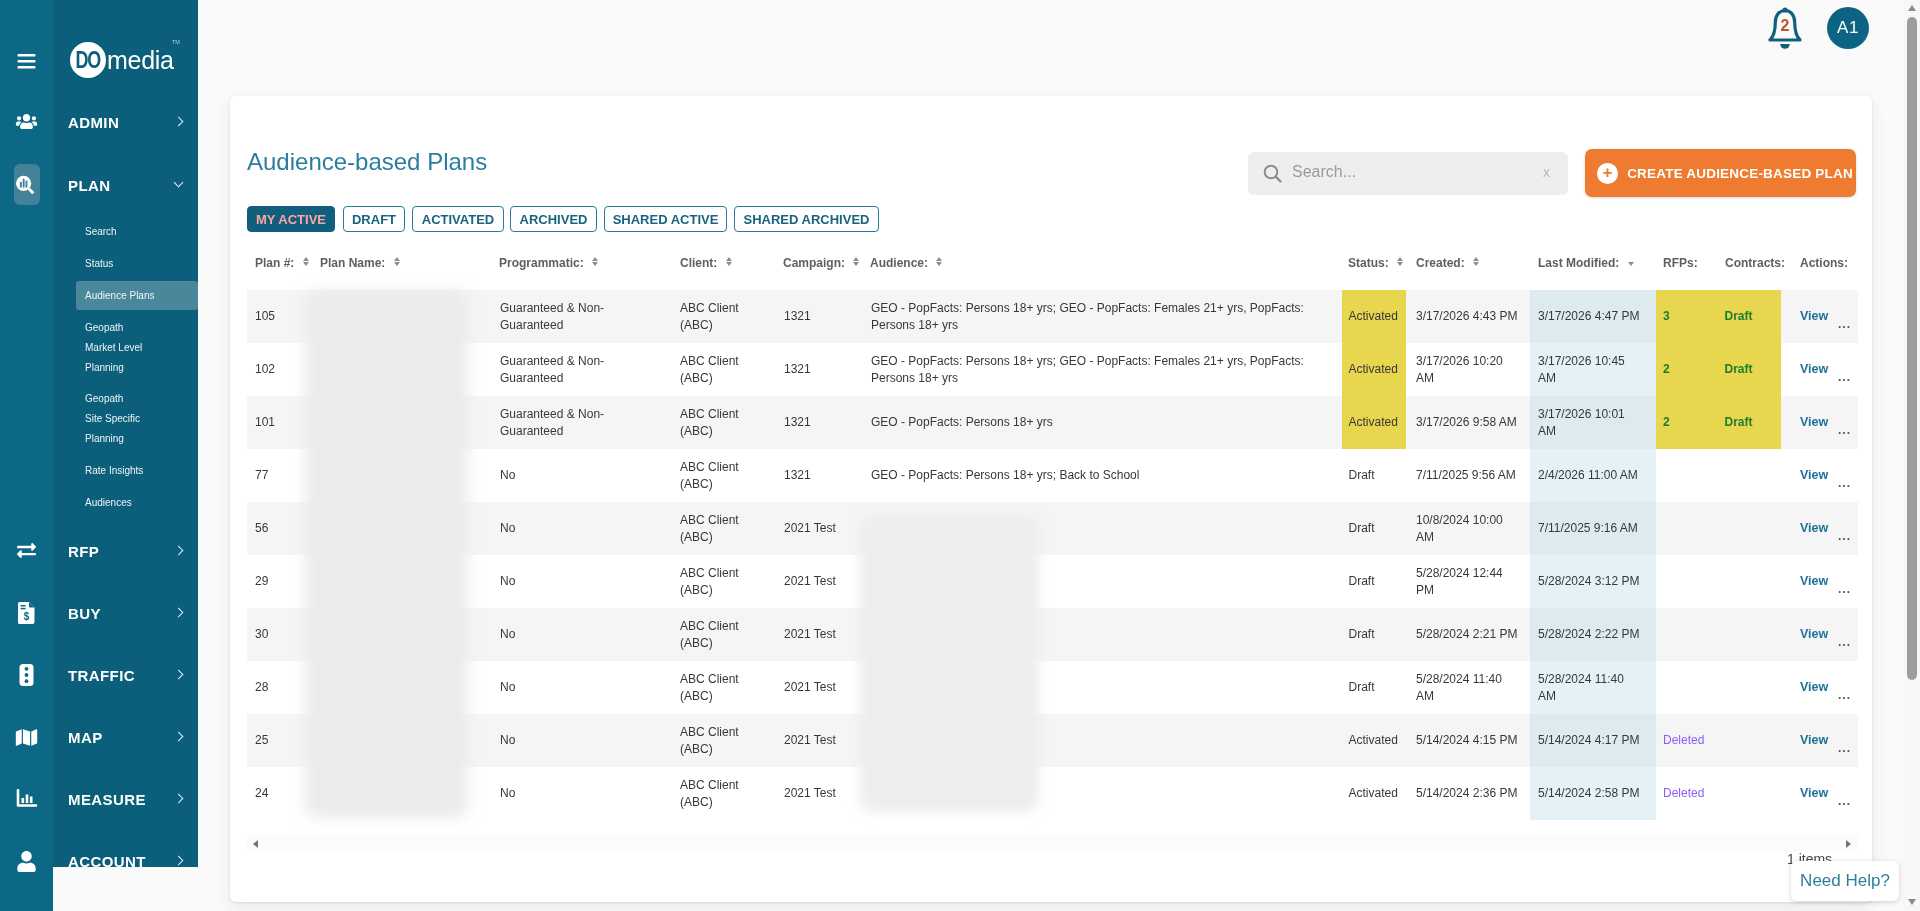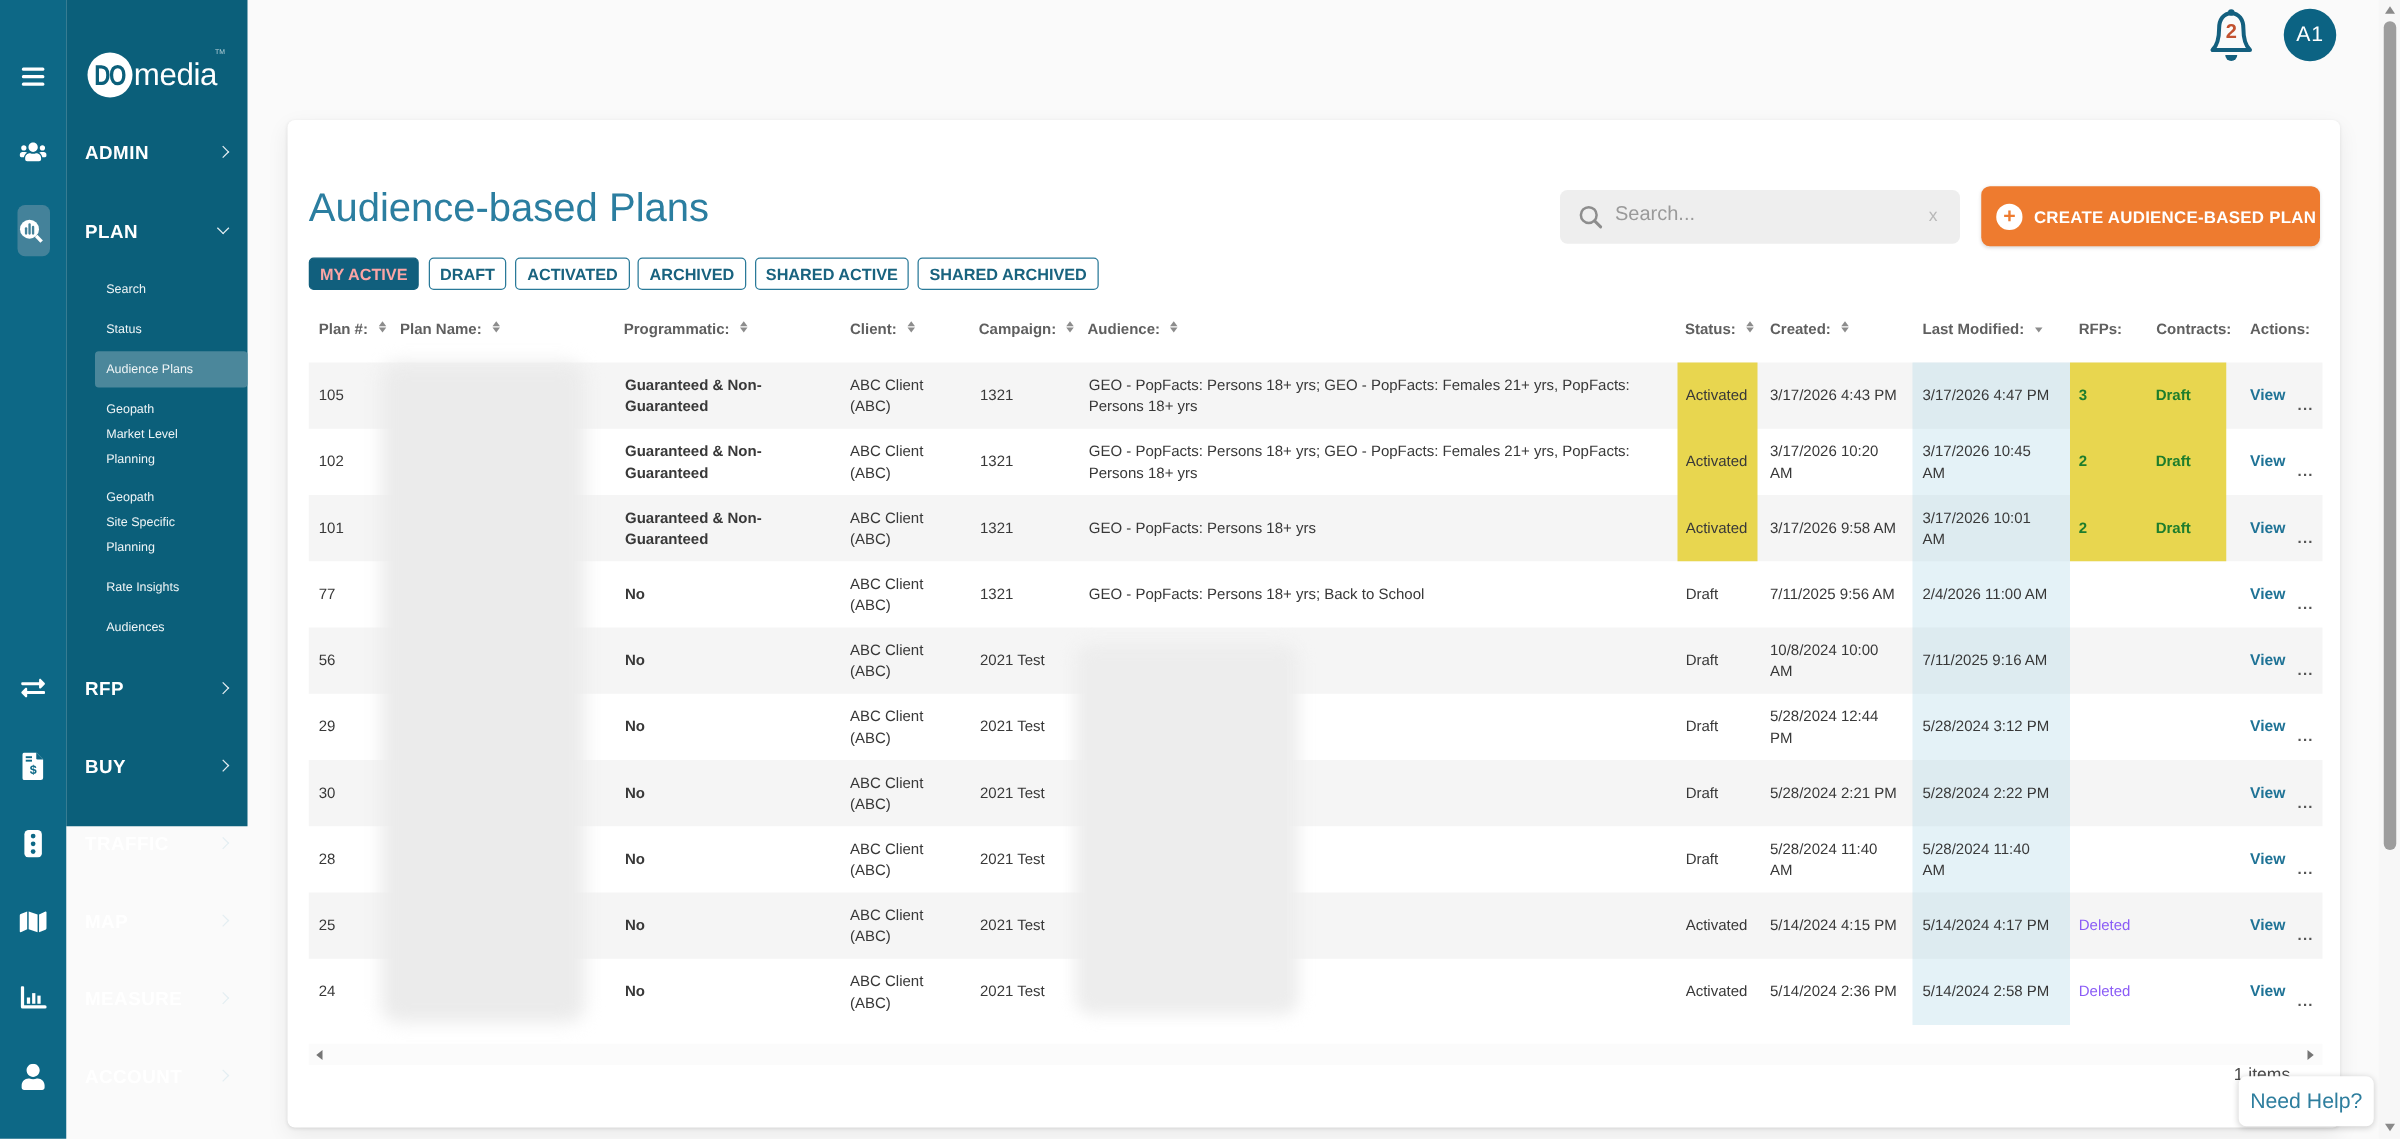--- a/index.html
+++ b/index.html
@@ -1,19 +1,19 @@
 <!DOCTYPE html>
 <html><head>
 <meta charset="utf-8">
 <style>
   * { margin:0; padding:0; box-sizing:border-box; }
   html,body { width:1920px; height:911px; overflow:hidden; background:#fafafa;
     font-family:"Liberation Sans", sans-serif; }
   #rail { position:absolute; left:0; top:0; width:53px; height:911px; background:#0d6886; z-index:5; }
-  #menu { position:absolute; left:53px; top:0; width:145px; height:661px; background:#0b5f7a; z-index:5; }
+  #menu { position:absolute; left:53px; top:0; width:145px; height:867px; background:#0b5f7a; z-index:5; }
   .ricon { position:absolute; left:0; width:53px; display:flex; justify-content:center; }
   .mitem { position:absolute; left:15px; color:#fff; font-size:15px; font-weight:bold; letter-spacing:.4px; }
   .chev { position:absolute; width:7px; height:7px; border-top:1.6px solid #e4eef2; border-right:1.6px solid #e4eef2; }
   .chev.r { transform:rotate(45deg); }
   .chev.d { transform:rotate(135deg); }
   .sub { position:absolute; left:32px; color:#eef4f6; font-size:10px; line-height:20px; }
   #selItem { position:absolute; left:23px; top:281px; width:122px; height:29px; background:#4b879b; border-radius:3px; }
   #logoC { position:absolute; left:17px; top:42px; width:36px; height:36px; border-radius:50%; background:#fff;
      display:flex; align-items:center; justify-content:center; color:#0b5f7a; }
   #logoC span { font-weight:bold; font-size:23px; letter-spacing:-1.5px; transform:scaleX(0.78); }
@@ -23,21 +23,21 @@
 
   
   #bell { position:absolute; left:1765px; top:5px; }
   #belln { position:absolute; left:1777px; top:17px; width:16px; text-align:center; color:#c2512f; font-size:16px; font-weight:bold;}
   #avatar { position:absolute; left:1827px; top:7px; width:42px; height:42px; border-radius:50%; background:#0c6383;
     color:#fff; font-size:17px; display:flex; align-items:center; justify-content:center; letter-spacing:.5px;}
 
   
   #card { position:absolute; left:230px; top:96px; width:1642px; height:806px; background:#fff; border-radius:6px;
     box-shadow:0 1px 3px rgba(0,0,0,.09), 0 6px 18px rgba(0,0,0,.07); }
-  #title { position:absolute; left:17px; top:52px; font-size:32px; color:#2b7ea0; }
+  #title { position:absolute; left:17px; top:52px; font-size:24px; color:#2b7ea0; }
   #search { position:absolute; left:1018px; top:56px; width:320px; height:43px; background:#eeeeee; border-radius:6px; }
   #search .ph { position:absolute; left:44px; top:11px; font-size:16px; color:#9a9a9a; }
   #search .x { position:absolute; right:18px; top:12px; font-size:14px; color:#b9b9b9; }
   #createBtn { position:absolute; left:1355px; top:53px; width:271px; height:48px; background:#ee7b2f; border-radius:6px;
     box-shadow:0 1px 3px rgba(0,0,0,.15); color:#fff; font-weight:bold; font-size:13.5px; letter-spacing:.2px; white-space:nowrap;
     display:flex; align-items:center; justify-content:center; padding-left:9px; border-radius:7px; }
   #createBtn .plus { width:21px; height:21px; background:#fff; border-radius:50%; color:#ee7b2f; font-size:17px; font-weight:bold;
     display:flex; align-items:center; justify-content:center; margin-right:9px; }
   .tab { position:absolute; top:110px; height:26px; border:1px solid #2a7a99; border-radius:4px; background:#fff;
     color:#19637f; font-size:13px; font-weight:bold; display:flex; align-items:center; justify-content:center; }
@@ -47,21 +47,21 @@
   .th { position:absolute; top:160px; font-size:12px; font-weight:bold; color:#5f5f5f; }
   .sort { display:inline-block; margin-left:5px; vertical-align:1px;}
   .tri { width:0; height:0; border-left:3.5px solid transparent; border-right:3.5px solid transparent; }
   .tri.up { border-bottom:4.5px solid #8c8c8c; margin-bottom:1.5px; }
   .tri.dn { border-top:4.5px solid #8c8c8c; }
   #rows { position:absolute; left:16.5px; top:194px; width:1611px; height:530px; }
   .row { position:absolute; left:0; width:1611px; height:53px; }
   .row.alt { background:#f5f5f5; }
   .cell { position:absolute; top:0; height:53px; display:flex; align-items:center; font-size:12px; color:#383838; line-height:17px; z-index:3; white-space:nowrap;}
   .c-num { left:8.5px; }
-  .c-prog { left:253.5px;font-weight:bold; }
+  .c-prog { left:253.5px; }
   .c-client { left:433.5px; }
   .c-camp { left:537.5px; }
   .c-aud { left:624.5px; }
   .c-status { left:1102px; }
   .c-created { left:1169.5px; }
   .c-mod { left:1291.5px; }
   .c-rfp { left:1416.5px; }
   .c-con { left:1478px; }
   .c-act { left:1553.5px; color:#1f7396; font-weight:bold; font-size:12.5px;}
   .c-dots { left:1591.5px; top:8px; color:#555; font-weight:bold; letter-spacing:1px; }

